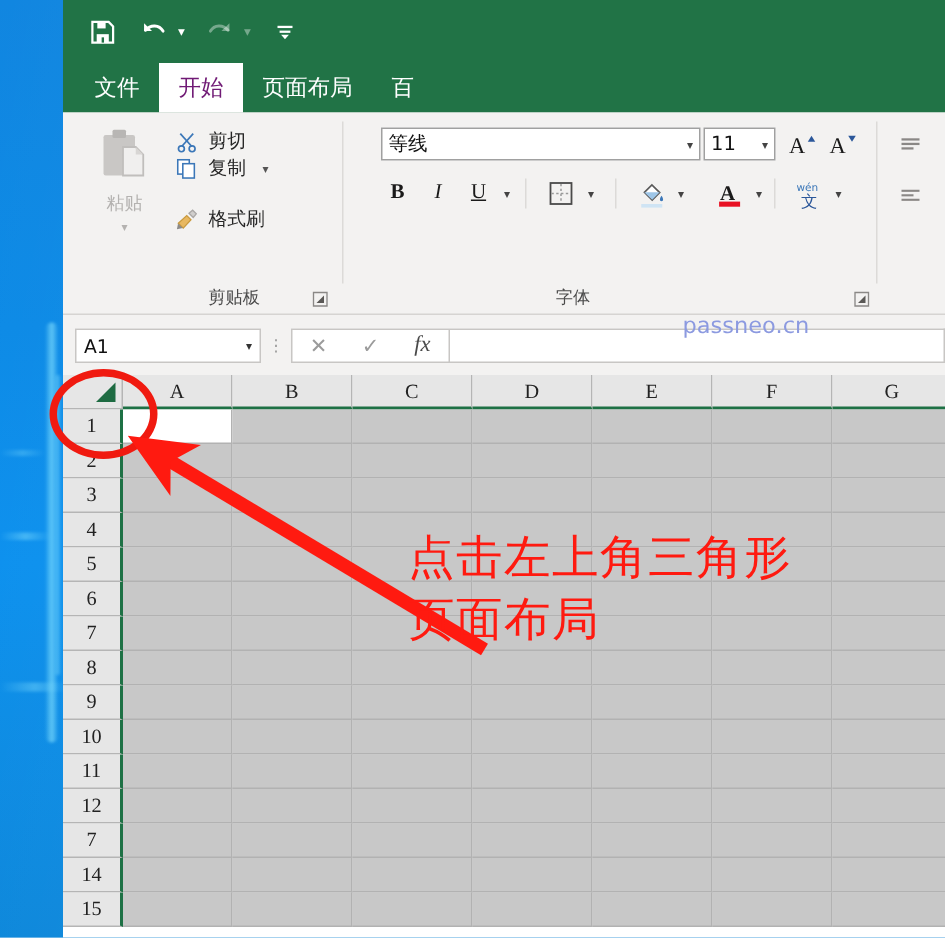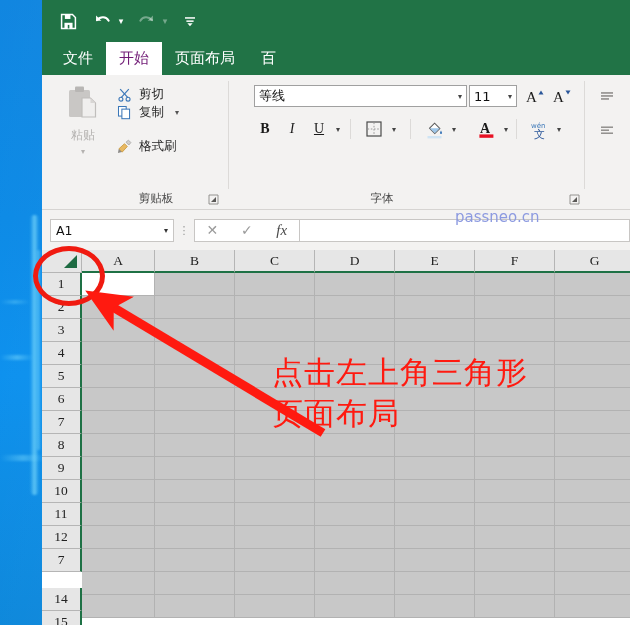--- a/index.html
+++ b/index.html
@@ -467,21 +467,21 @@
         <div class="rowhead" style="height: 23px;">4</div>
         <div class="rowhead" style="height: 23px;">5</div>
         <div class="rowhead" style="height: 23px;">6</div>
         <div class="rowhead" style="height: 23px;">7</div>
         <div class="rowhead" style="height: 23px;">8</div>
         <div class="rowhead" style="height: 23px;">9</div>
         <div class="rowhead" style="height: 23px;">10</div>
         <div class="rowhead" style="height: 23px;">11</div>
         <div class="rowhead" style="height: 23px;">12</div>
         <div class="rowhead" style="height: 23px;">7</div>
-        <div class="rowhead" style="height: 23px; margin-top: 16px;">14</div>
+        <div class="rowhead" style="height: 23px;">14</div>
         <div class="rowhead" style="height: 23px;">15</div>
       </div>
     <div id="cells">
         <div class="grow">
           <div class="cell active" style="width: 73px; height: 23px;"></div>
           <div class="cell" style="width: 80px; height: 23px;"></div>
           <div class="cell" style="width: 80px; height: 23px;"></div>
           <div class="cell" style="width: 80px; height: 23px;"></div>
           <div class="cell" style="width: 80px; height: 23px;"></div>
           <div class="cell" style="width: 80px; height: 23px;"></div>

